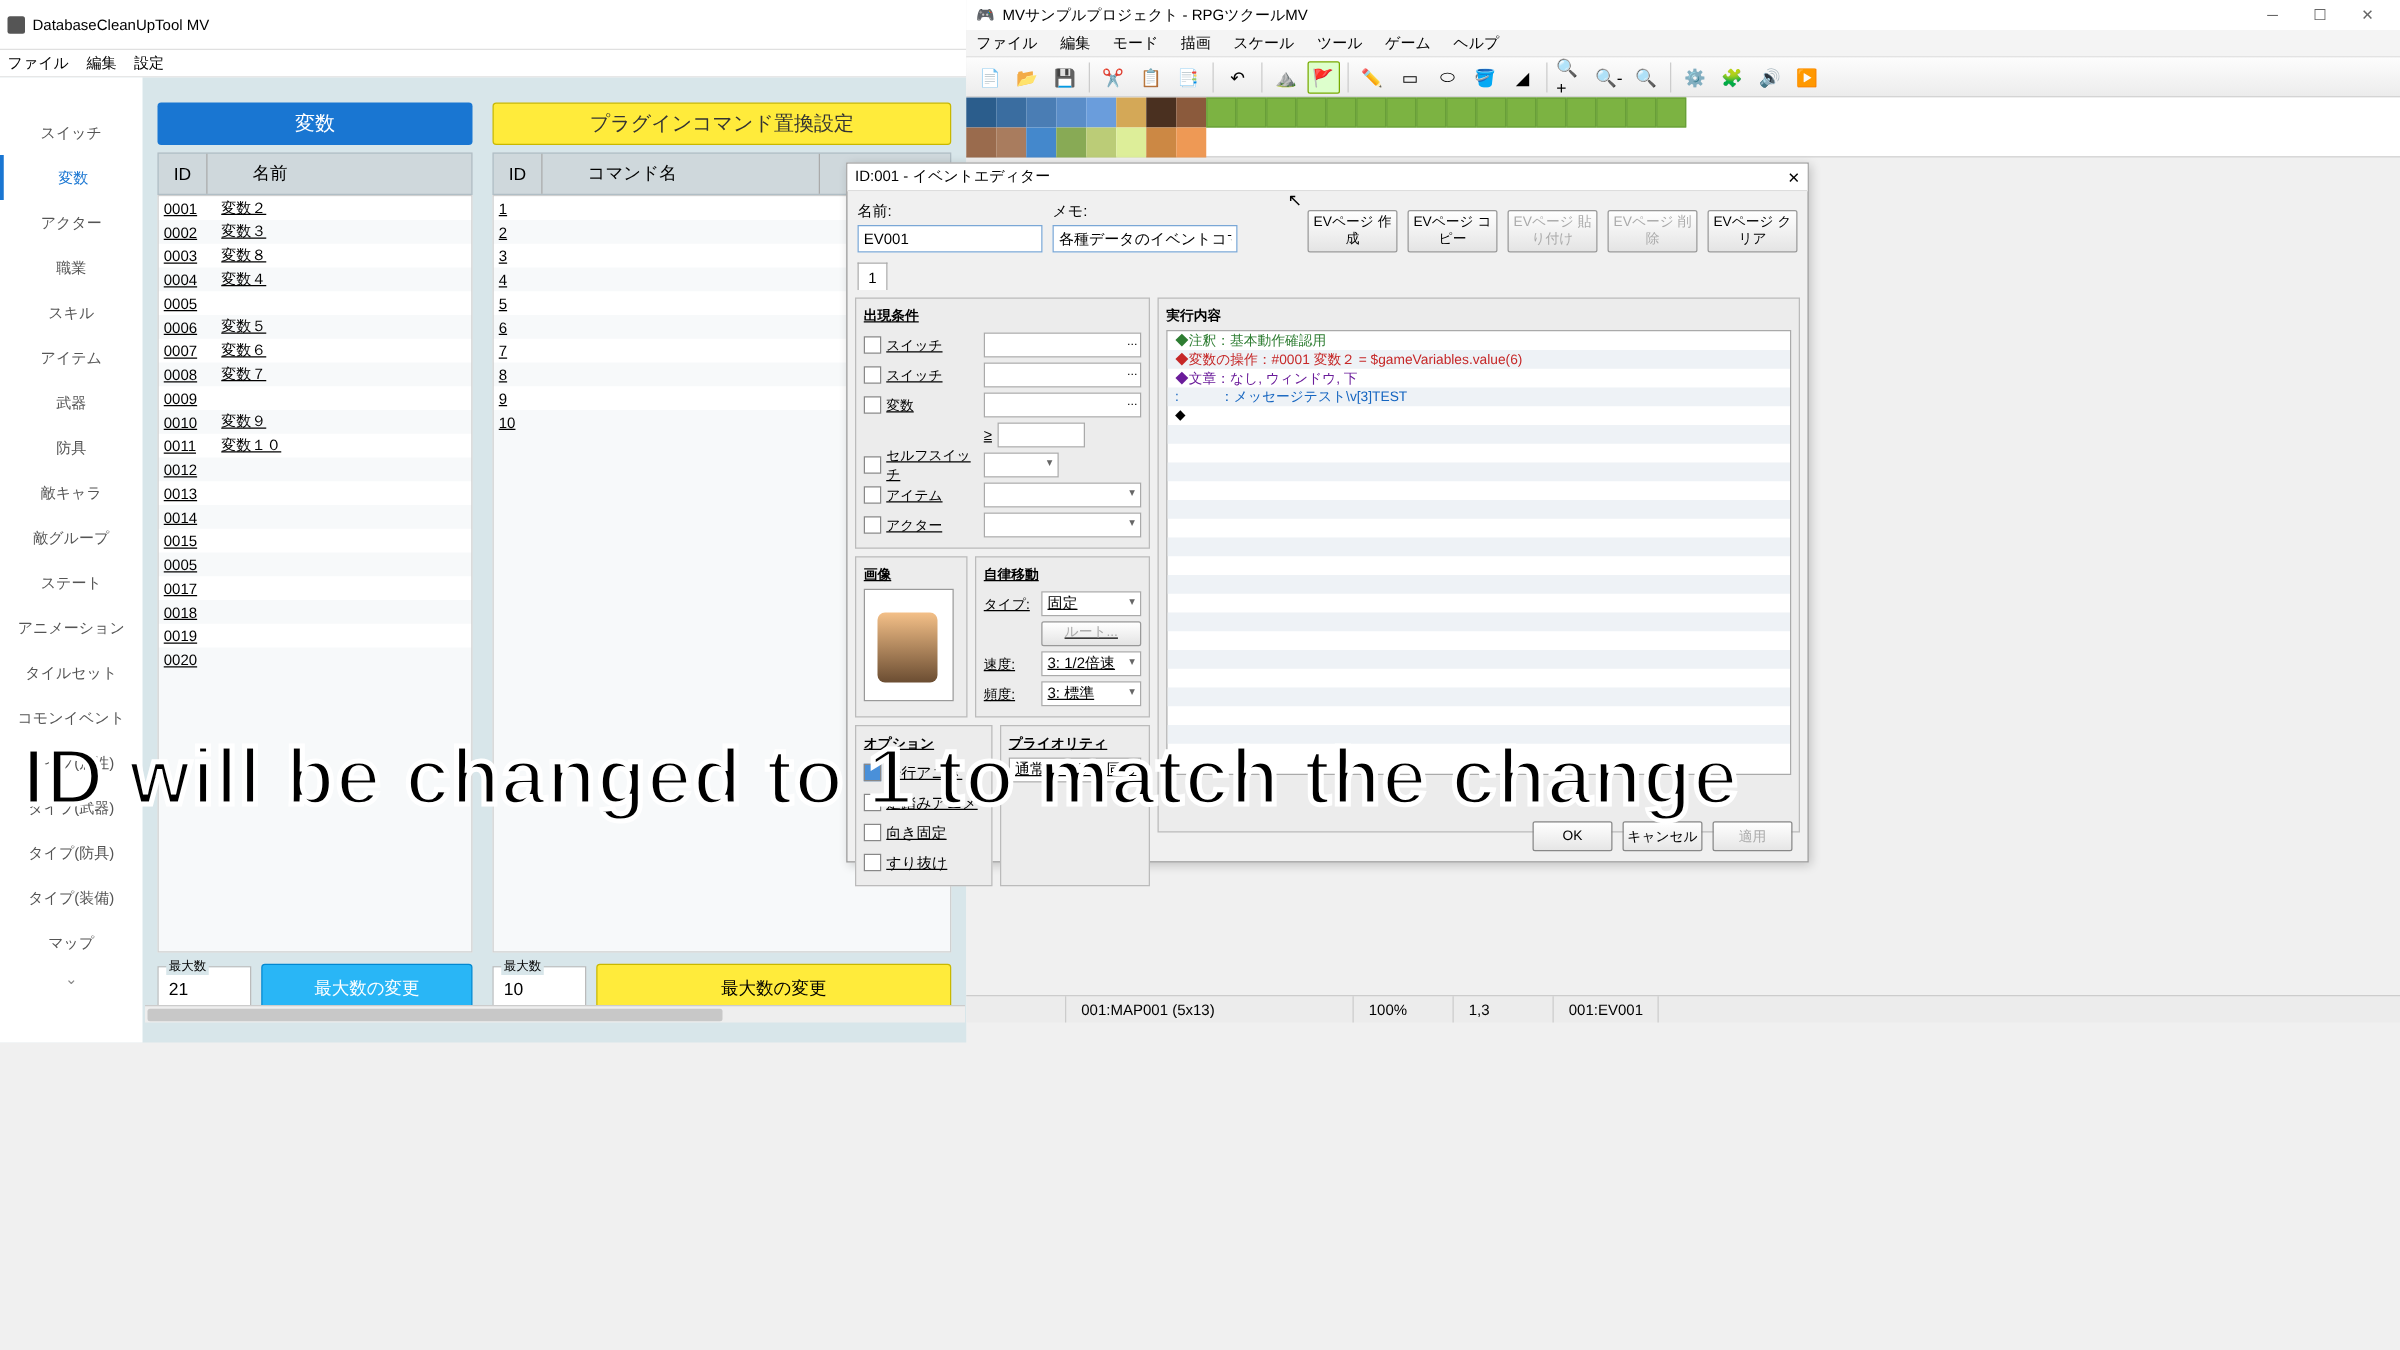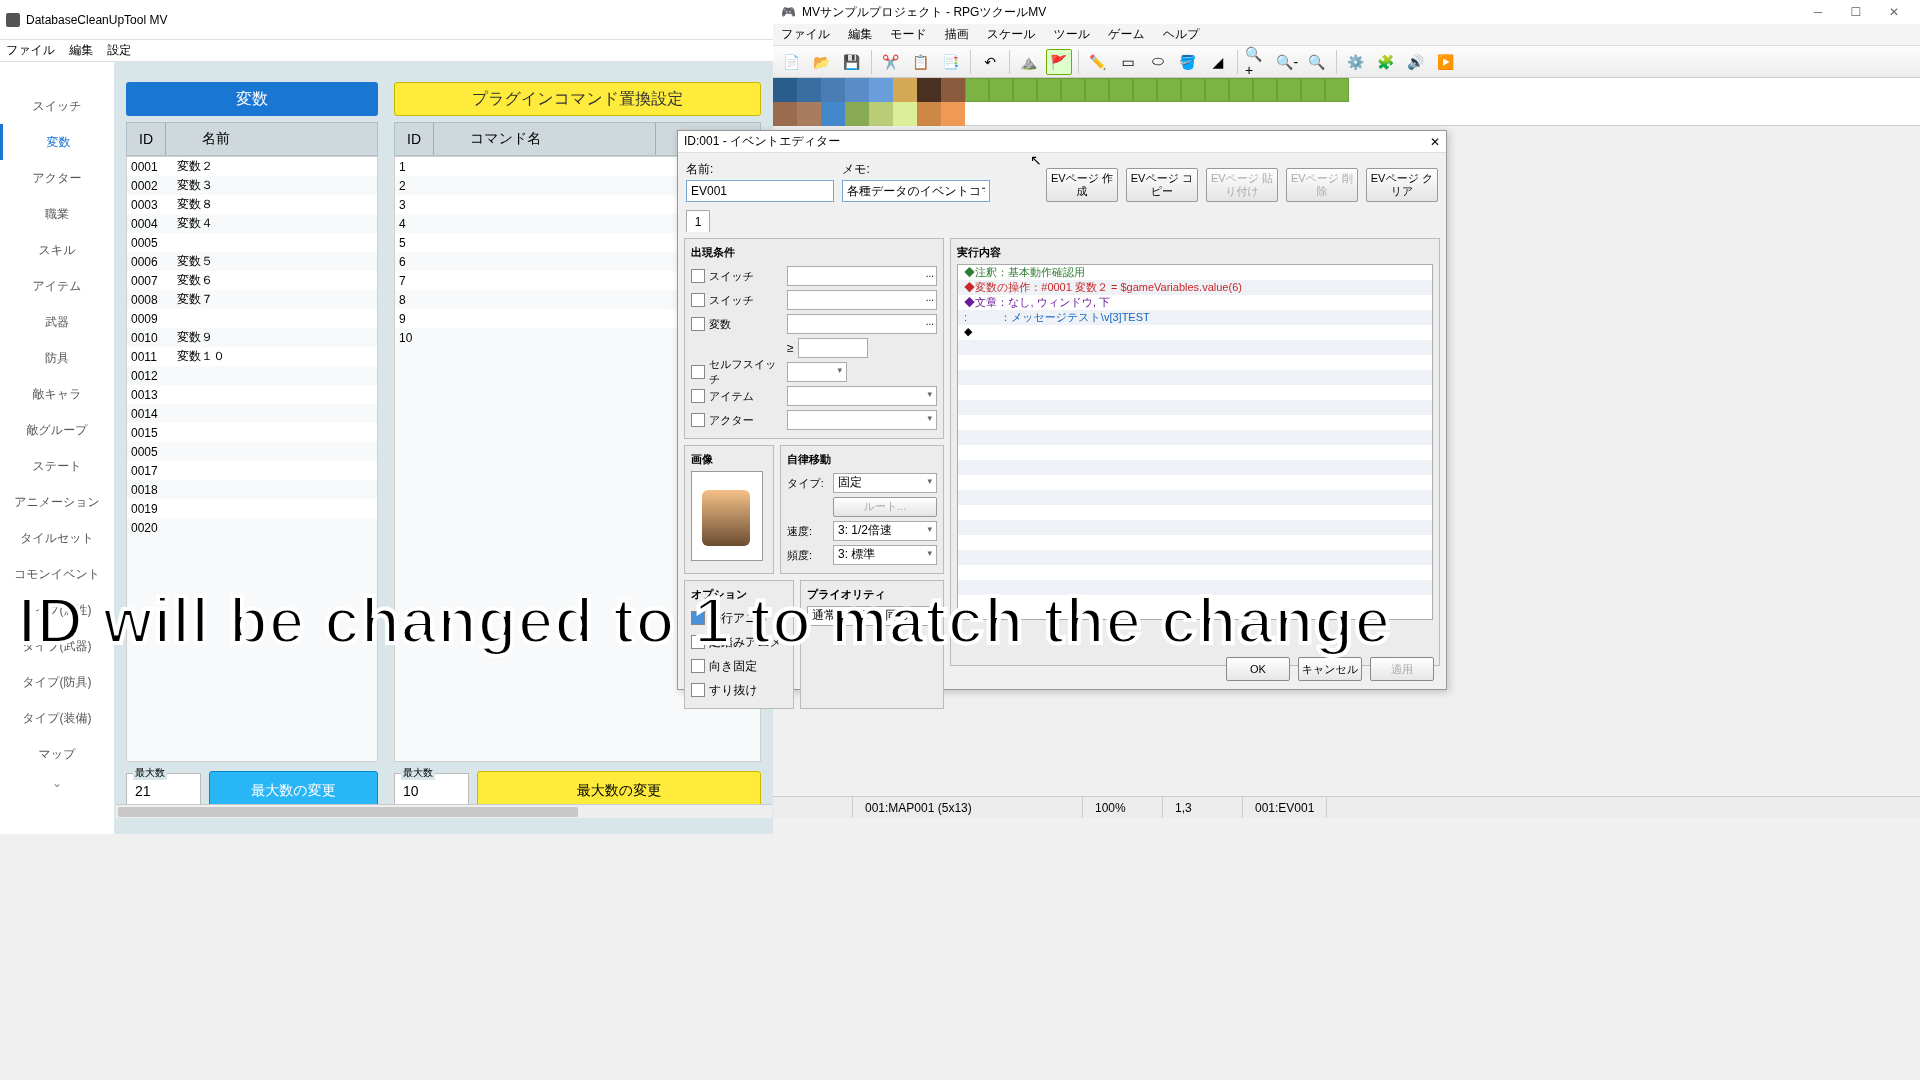--- a/index.html
+++ b/index.html
@@ -20,21 +20,21 @@
 .panel { display:flex; flex-direction:column; }
 .panel-a { width:252px; }
 .panel-b { flex:1; }
 .panel-hd { height:34px; display:flex; align-items:center; justify-content:center; font-size:16px; border-radius:3px; }
 .hd-blue { background:#1976d2; color:#fff; }
 .hd-yellow { background:#ffeb3b; color:#333; border:1px solid #c9b800; }
 .col-row { height:34px; background:#cfd8dc; display:flex; align-items:center; border:1px solid #b0bec5; margin-top:6px; }
 .col-row span { padding:0 12px; font-size:14px; }
 .col-row .sep { border-left:1px solid #aaa; height:100%; }
 .list-box { flex:1; background:#f7f9fa; border:1px solid #d0d0d0; overflow-y:scroll; }
-.row { height:19px; display:flex; align-items:center; padding-left:4px; font-size:13px; }
+.row { height:19px; display:flex; align-items:center; padding-left:4px; font-size:13px;text-decoration:underline; }
 .row:nth-child(odd){ background:#fff; }
 .row .id { width:46px; }
 .footer-row { height:46px; display:flex; gap:8px; align-items:center; margin-top:6px; position:relative; }
 .max-field { width:75px; height:36px; border:1px solid #bbb; background:#fff; position:relative; }
 .max-field .lbl { position:absolute; top:-8px; left:6px; font-size:10px; background:#d8e6ea; padding:0 2px; }
 .max-field input { width:100%; height:100%; border:none; padding:0 8px; font-size:14px; }
 .chg-btn { flex:1; height:40px; border-radius:3px; font-size:14px; }
 .chg-blue { background:#29b6f6; color:#fff; border:1px solid #0288d1; }
 .chg-yellow { background:#ffeb3b; border:1px solid #c9b800; }
 
@@ -61,21 +61,21 @@
 .evt { position:absolute; left:677px; top:130px; width:770px; height:560px; background:#f0f0f0; border:1px solid #999; box-shadow:2px 2px 8px rgba(0,0,0,.2); }
 .evt-title { height:22px; background:#fff; display:flex; align-items:center; justify-content:space-between; padding:0 6px; border-bottom:1px solid #ddd; font-size:11px; }
 .evt-top { padding:8px; display:flex; gap:8px; align-items:flex-end;justify-content:flex-end; }
 .evt-top .fld { display:flex; flex-direction:column; gap:2px; }
 .evt-top input { height:22px; border:1px solid #7aa7d6; padding:0 4px; background:#fff; }
 .evbtn { width:72px; height:34px; background:linear-gradient(#fff,#e4e4e4); border:1px solid #999; border-radius:2px; font-size:11px; line-height:1.2; }
 .evbtn.dis { color:#aaa; }
 .tabstrip { height:22px; display:flex; padding-left:8px; }
 .tab { width:24px; height:22px; background:#fff; border:1px solid #aaa; border-bottom:none; display:flex; align-items:center; justify-content:center; }
 .evt-body { display:flex; padding:6px; gap:6px; flex:1; height:440px; }
-.evt-left { width:260px; display:flex; flex-direction:column; gap:6px; }
+.evt-left { width:236px; display:flex; flex-direction:column; gap:6px;text-decoration:underline; }
 .grp { border:1px solid #bbb; background:#ececec; padding:6px; }
 .grp-title { font-size:11px; font-weight:bold; margin-bottom:4px; }
 .cond-row { display:flex; align-items:center; gap:4px; height:24px; }
 .cond-row .chk { width:14px; height:14px; border:1px solid #888; background:#fff; }
 .cond-row .lbl { width:74px; font-size:11px; }
 .cond-row .fld2 { flex:1; height:20px; background:#fff; border:1px solid #aaa; position:relative; }
 .dots { position:absolute; right:2px; top:1px; font-size:10px; }
 .dd { flex:1; height:20px; background:#fff; border:1px solid #aaa; position:relative; }
 .dd:after { content:"▾"; position:absolute; right:4px; top:2px; font-size:9px; color:#666; }
 .img-frame { width:72px; height:90px; background:#fff; border:1px solid #999; position:relative; }

